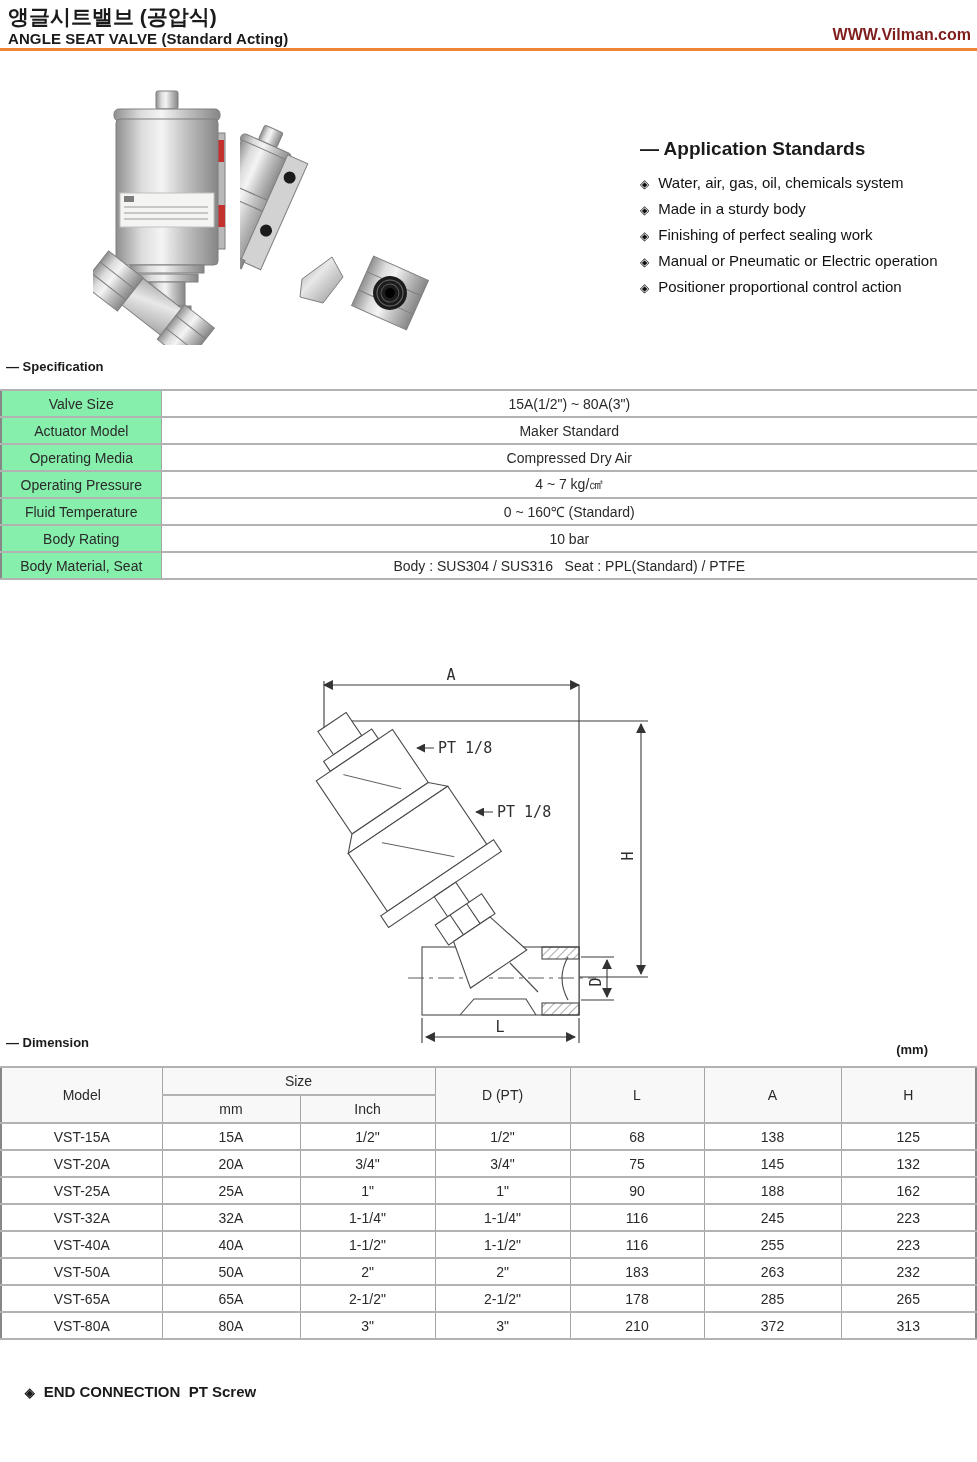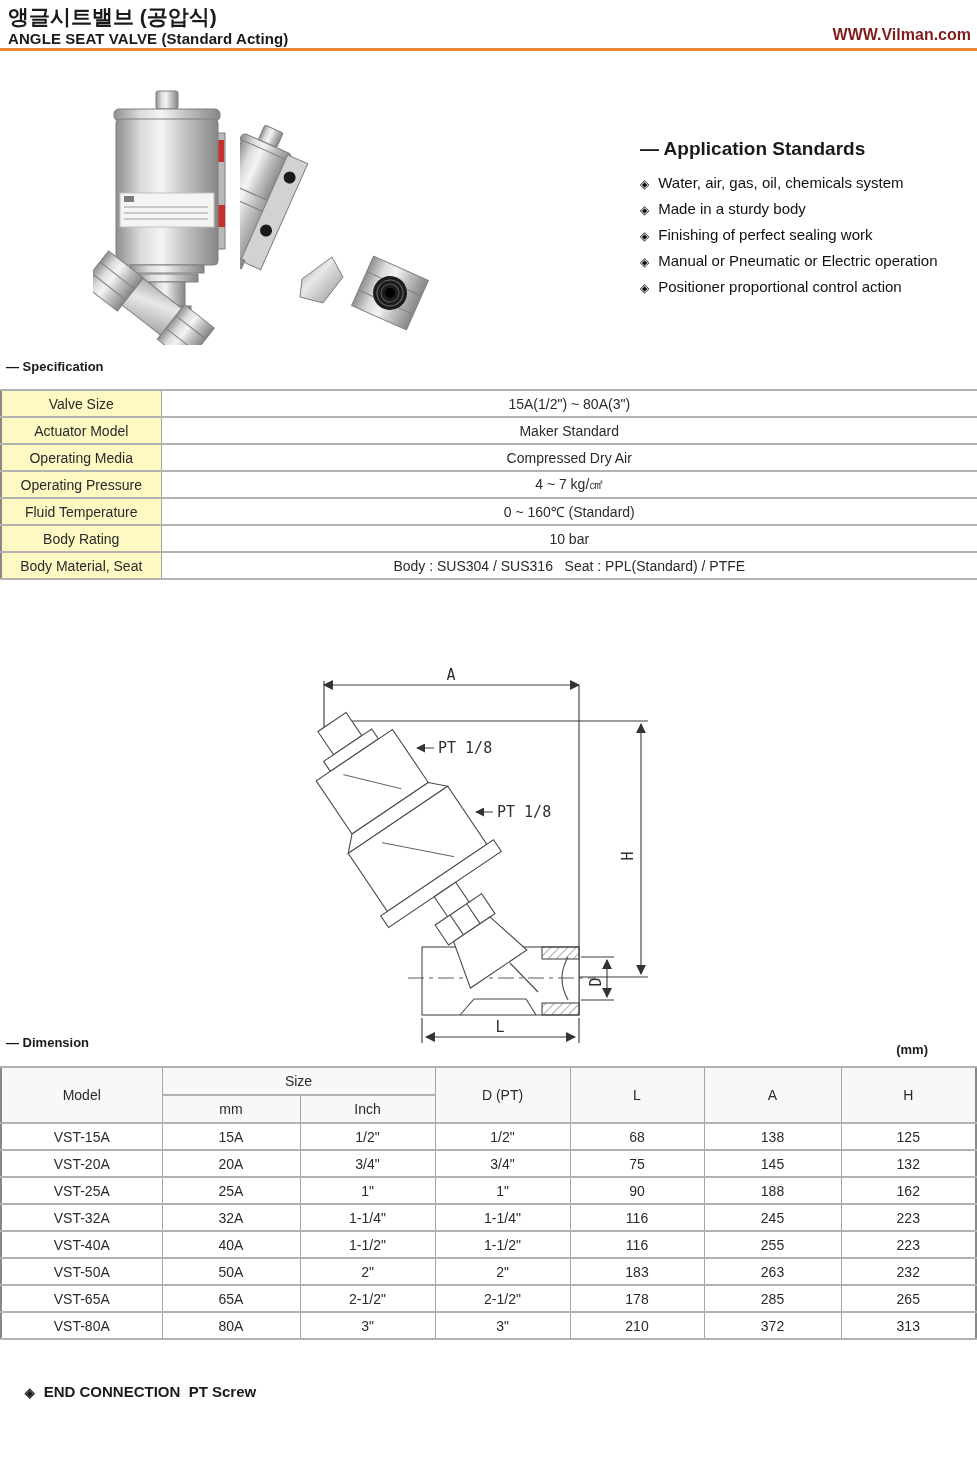--- a/index.html
+++ b/index.html
@@ -30,21 +30,21 @@
 
   
   table.tbl{border-collapse:collapse;table-layout:fixed;width:977px;font-size:14px;
             border:2px solid #878787;}
   .tbl td,.tbl th{border-left:1px solid #a5a5a5;border-right:1px solid #a5a5a5;
                   border-top:2px solid #b2b2b2;border-bottom:2px solid #b2b2b2;
                   text-align:center;vertical-align:middle;padding:0 4px;
                   font-weight:normal;color:#2a2a2a;white-space:pre-wrap;overflow:hidden;}
   .spec-wrap{position:absolute;left:0;top:389px;}
   .spec-wrap td{height:25px;}
-  .lab{background:#fef9c3;}
+  .lab{background:#86efac;}
   .dim-wrap{position:absolute;left:0;top:1066px;}
   .dim-wrap th{height:26px;background:#f8f8f8;}
   .dim-wrap td{height:25px;text-align:center;}
 
   
   .drawing{position:absolute;left:280px;top:666px;width:420px;height:390px;}
   .drawing text{font-family:"DejaVu Sans Mono",monospace;font-size:15px;fill:#2f2f2f;}
 
   
   .footer{position:absolute;left:8px;top:1366px;font-size:15px;font-weight:bold;white-space:pre-wrap;}

